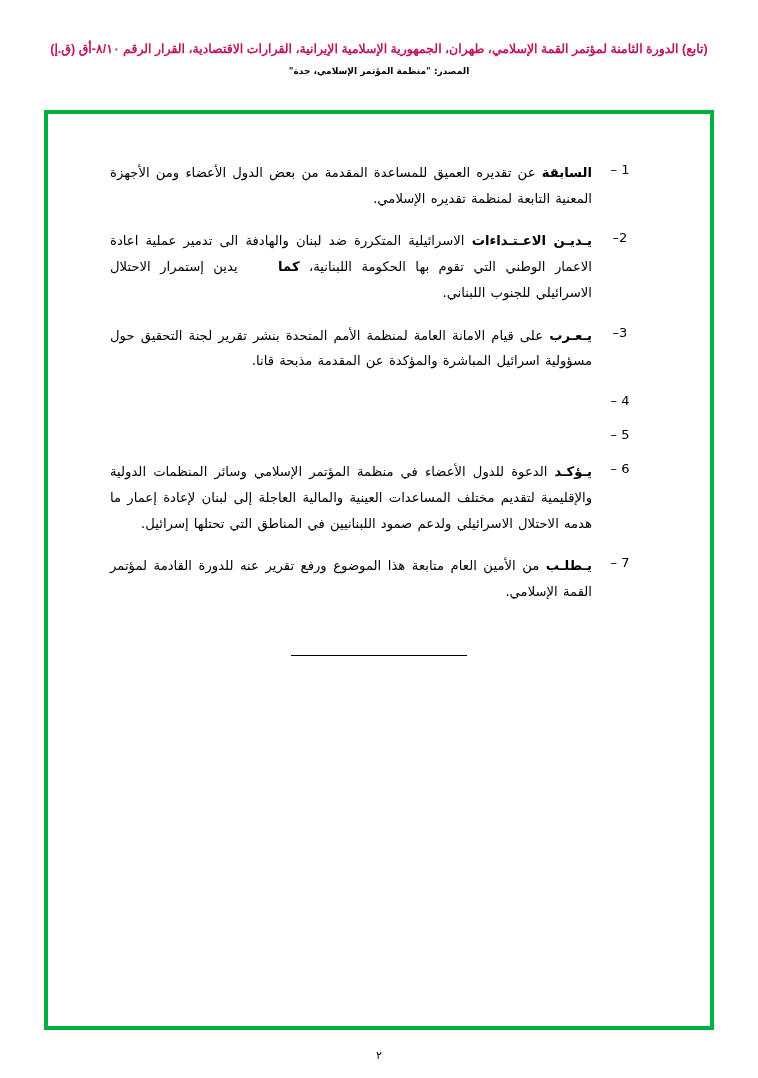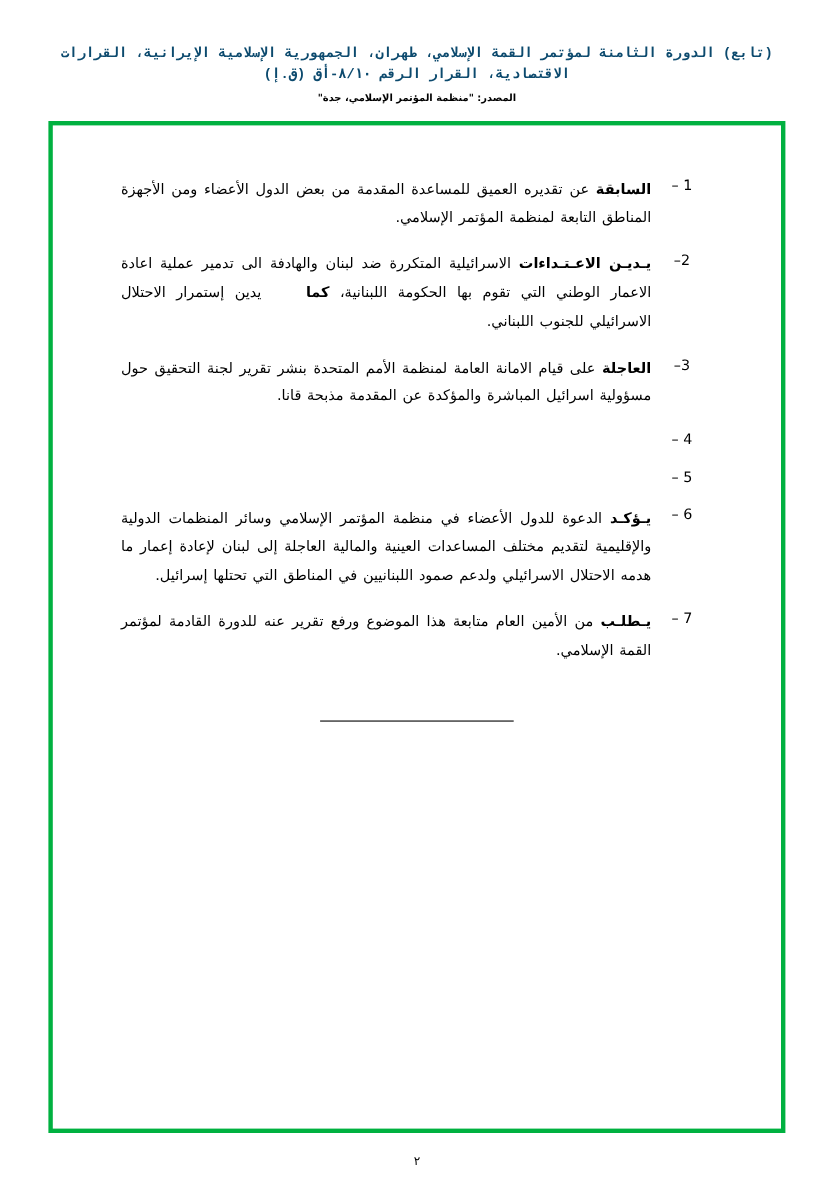--- a/index.html
+++ b/index.html
@@ -20,26 +20,26 @@
     height: 1078px;
     box-sizing: border-box;
     position: relative;
     padding: 0;
   }
   .doc-header {
     text-align: center;
     padding: 40px 34px 0 34px;
   }
   .header-line {
-    font-family: Liberation Mono, monospace;
+    font-family: Liberation Sans, sans-serif;
     font-weight: bold;
     font-size: 12.5px;
     line-height: 1.5;
     letter-spacing: 0px;
-    color: #0c4a6e;
+    color: #be185d;
     direction: rtl;
   }
   .source-line {
     font-family: "DejaVu Sans", sans-serif;
     font-size: 9px;
     font-weight: bold;
     margin-top: 7px;
     color: #000;
     direction: rtl;
   }
@@ -119,31 +119,31 @@
   <div class="doc-header">
     <div class="header-line">(تابع) الدورة الثامنة لمؤتمر القمة الإسلامي، طهران، الجمهورية الإسلامية الإيرانية، القرارات الاقتصادية، القرار الرقم ٨/١٠-أق (ق.إ)</div>
     <div class="source-line">المصدر:  "منظمة المؤتمر الإسلامي، جدة"</div>
   </div>
 
   <div class="green-box">
     <div class="content">
 
       <div class="clause">
         <div class="clause-num">1 –</div>
-        <div class="clause-text"><span class="lead">السابقة</span><span> عن تقديره العميق للمساعدة المقدمة من بعض الدول الأعضاء ومن الأجهزة المناطق التابعة لمنظمة المؤتمر الإسلامي.</span></div>
+        <div class="clause-text"><span class="lead">السابقة</span><span> عن تقديره العميق للمساعدة المقدمة من بعض الدول الأعضاء ومن الأجهزة المعنية التابعة لمنظمة تقديره الإسلامي.</span></div>
       </div>
 
       <div class="clause">
         <div class="clause-num">2–</div>
         <div class="clause-text"><span class="lead">يـديـن الاعـتـداءات</span><span> الاسرائيلية المتكررة ضد لبنان والهادفة الى تدمير عملية اعادة الاعمار الوطني التي تقوم بها الحكومة اللبنانية، </span><span class="inline-bold">كما</span><span> يدين إستمرار الاحتلال الاسرائيلي للجنوب اللبناني.</span></div>
       </div>
 
       <div class="clause">
         <div class="clause-num">3–</div>
-        <div class="clause-text"><span class="lead">العاجلة</span><span> على قيام الامانة العامة لمنظمة الأمم المتحدة بنشر تقرير لجنة التحقيق حول مسؤولية اسرائيل المباشرة والمؤكدة عن المقدمة مذبحة قانا.</span></div>
+        <div class="clause-text"><span class="lead">يـعـرب</span><span> على قيام الامانة العامة لمنظمة الأمم المتحدة بنشر تقرير لجنة التحقيق حول مسؤولية اسرائيل المباشرة والمؤكدة عن المقدمة مذبحة قانا.</span></div>
       </div>
 
       <div class="clause">
         <div class="clause-num">4 –</div>
       </div>
 
       <div class="clause">
         <div class="clause-num">5 –</div>
       </div>
 

